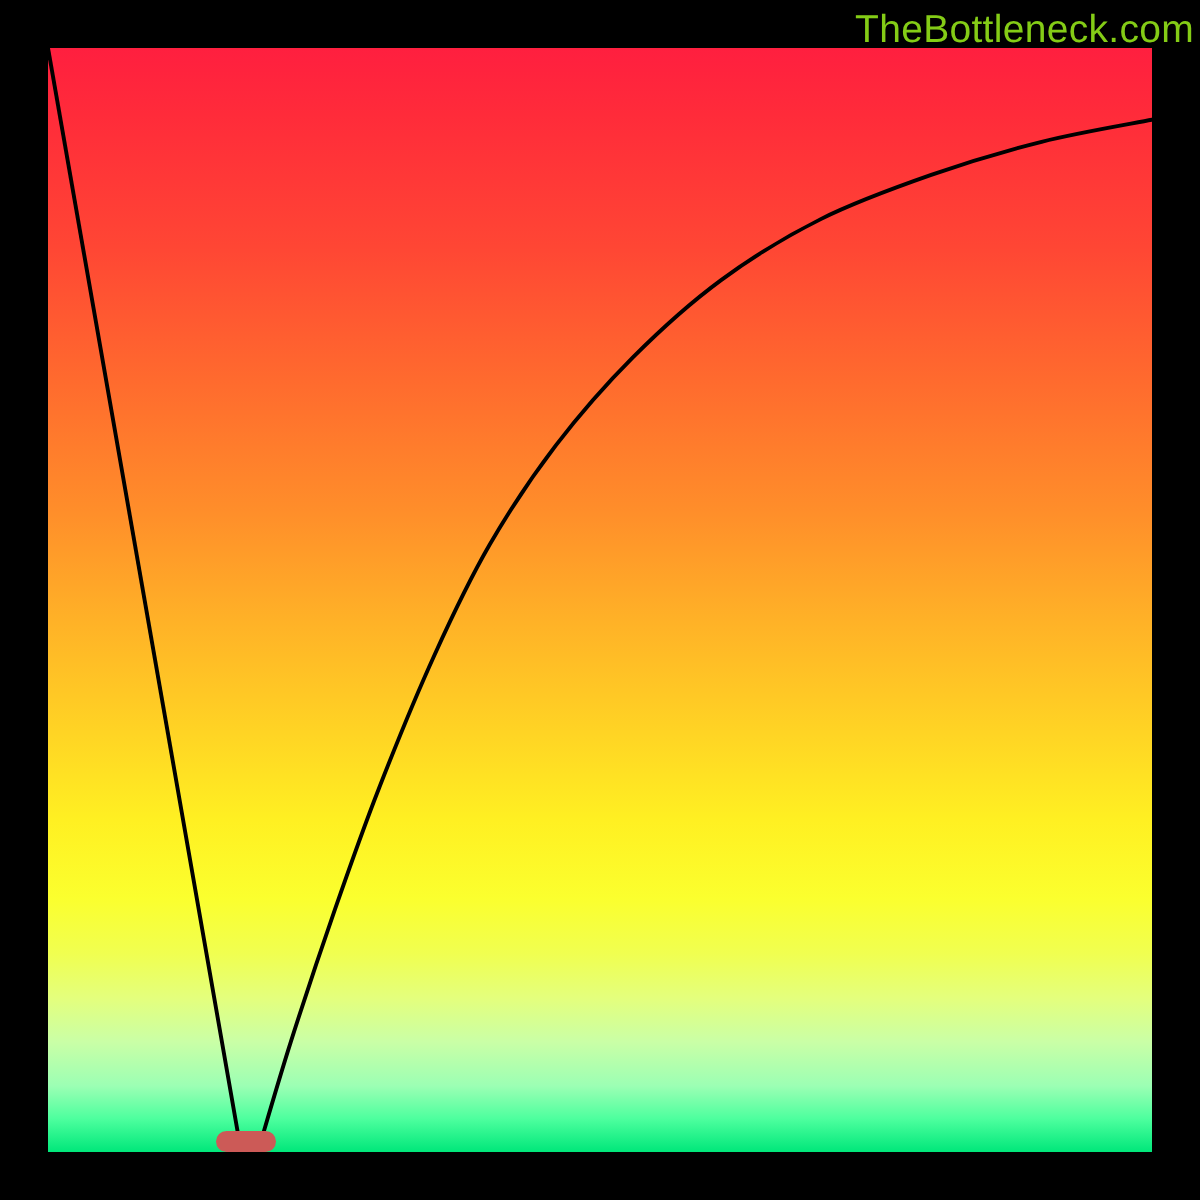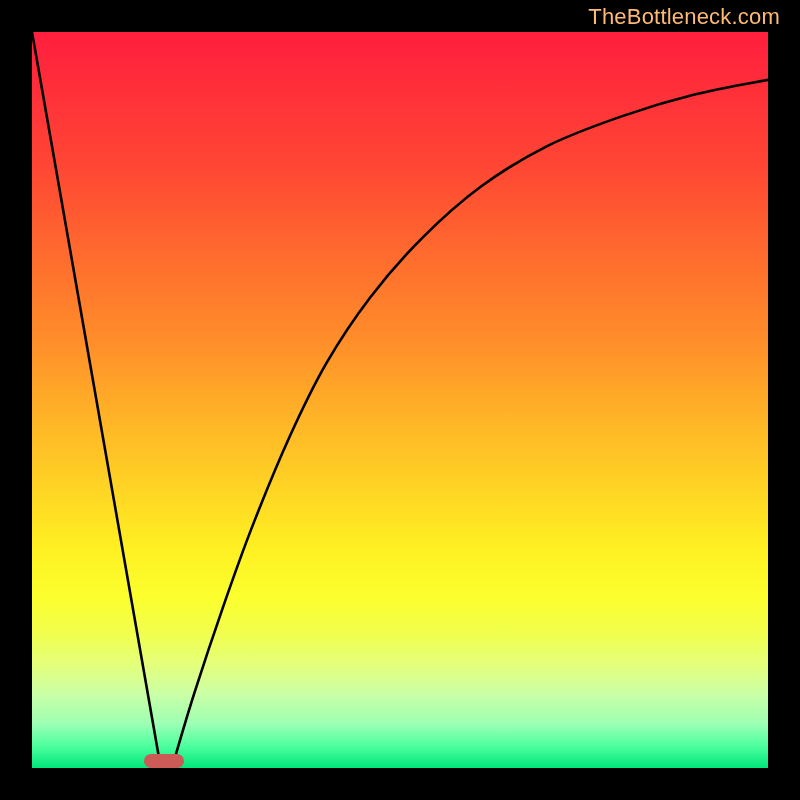--- a/index.html
+++ b/index.html
@@ -51,23 +51,23 @@
   }
   .marker {
     position: absolute;
     height: 14px;
     border-radius: 7px;
     background: #cc5a57;
   }
   .watermark {
     position: absolute;
     top: 4px;
-    right: 20px;
-    color: #fdba74;
-    font-size: 22px;
+    right: 4px;
+    color: #84cc16;
+    font-size: 26px;
     font-weight: 400;
     letter-spacing: 0.2px;
     user-select: none;
   }
 </style>
 </head>
 <body>
 
 <div class="frame">
 

